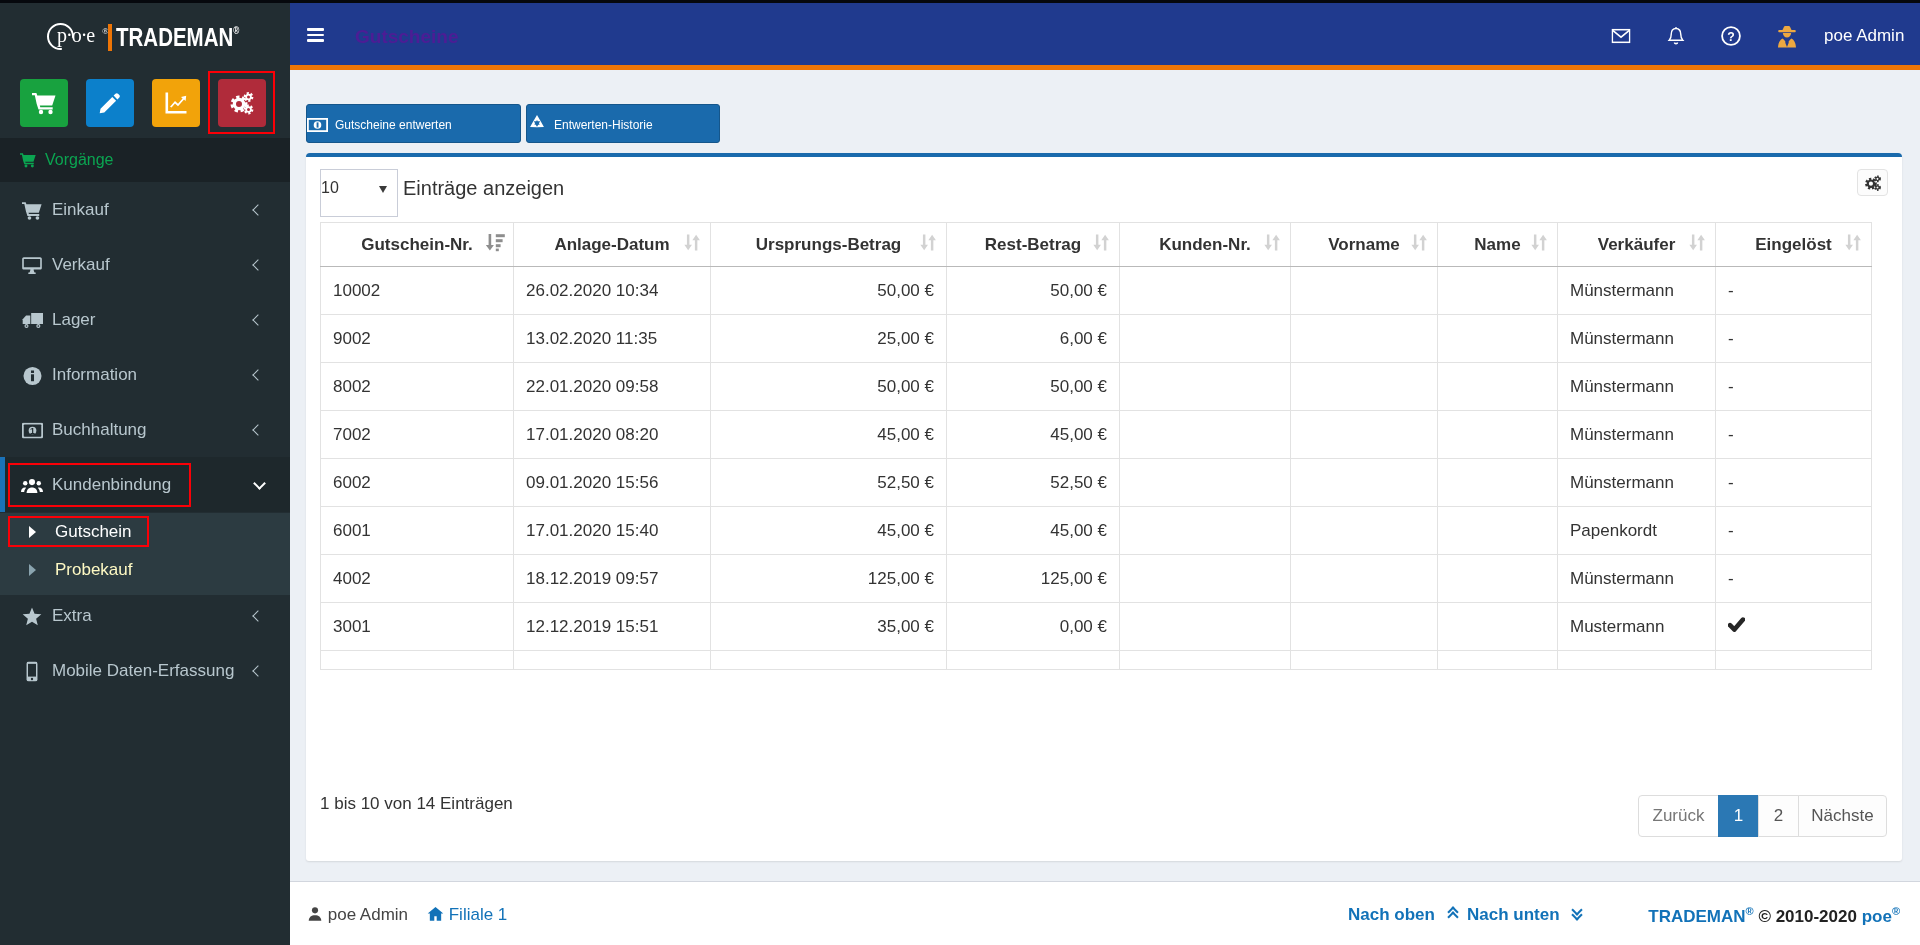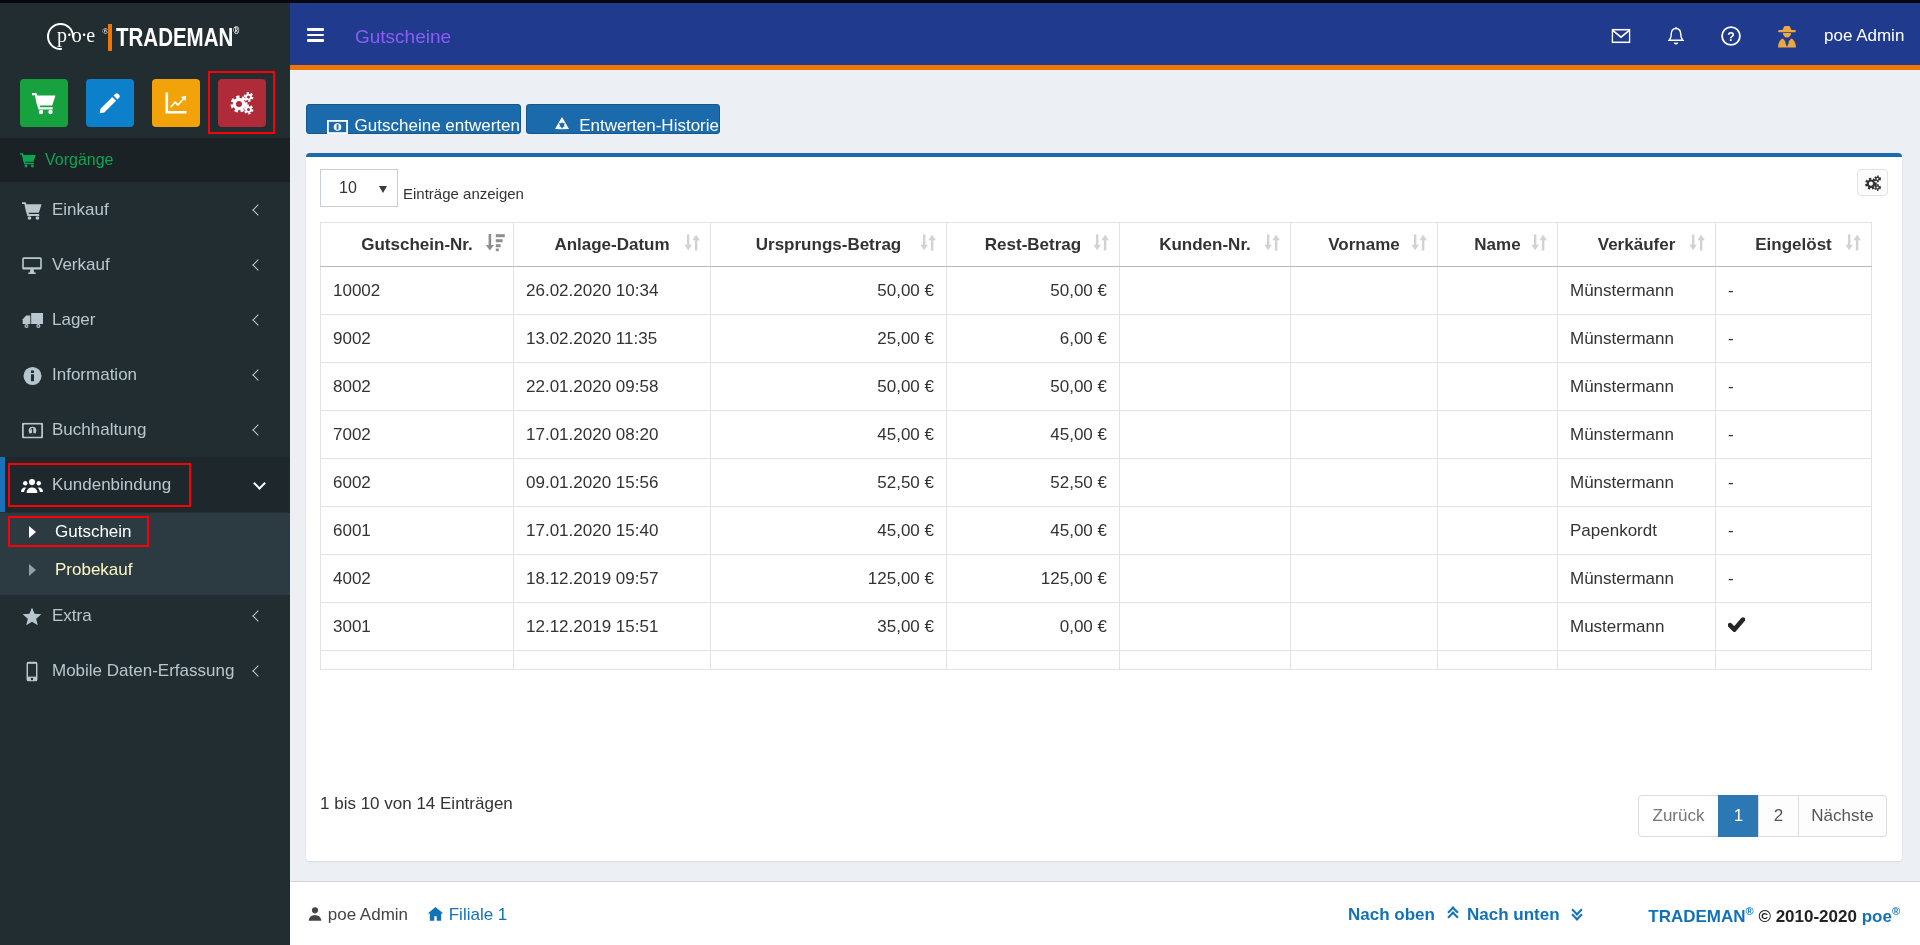--- a/index.html
+++ b/index.html
@@ -42,35 +42,35 @@
 .submenu .caret{position:absolute;left:29px;top:13px;width:0;height:0;border-left:7px solid #8aa4af;border-top:6px solid transparent;border-bottom:6px solid transparent}
 .submenu .sub.on .caret{border-left-color:#fff}
 .submenu .stxt{position:absolute;left:55px}
 .redbox2{position:absolute;left:8px;top:463px;width:183px;height:44px;border:2.5px solid #fb0007;z-index:5}
 .redbox3{position:absolute;left:8px;top:516px;width:141px;height:31px;border:2.5px solid #fb0007;z-index:5}
 
 .navbar{position:absolute;left:290px;top:3px;width:1630px;height:62px;background:#203a8e;z-index:10}
 .orangebar{position:absolute;left:290px;top:65px;width:1630px;height:5px;background:#ee7506;z-index:10}
 .hamb{position:absolute;left:307px;top:28px;width:17px;height:14px;z-index:11}
 .hamb div{height:2.5px;background:#fff;margin-bottom:3px;border-radius:1px}
-.nav-title{position:absolute;left:355px;top:26px;color:#8b5cf6;font-size:19px;font-weight:400;z-index:11}
+.nav-title{position:absolute;left:355px;top:26px;color:#4c1d95;font-size:19px;font-weight:700;z-index:11}
 .nav-ic{position:absolute;top:7px;height:58px;z-index:11;color:#fff}
 .nav-ic svg{position:absolute;top:50%;left:50%;transform:translate(-50%,-50%)}
 .nav-user{position:absolute;left:1824px;top:26px;color:#fff;font-size:17px;z-index:11}
 
 .content{position:absolute;left:290px;top:70px;width:1630px;height:811px;background:#ecf0f5}
-.btn-blue{position:absolute;top:34px;height:30px;background:#1a6aac;border:1px solid #15568b;border-radius:3px;color:#fff;font-size:17px;line-height:41px;text-align:right;white-space:nowrap}
+.btn-blue{position:absolute;top:34px;height:39px;background:#1a6aac;border:1px solid #15568b;border-radius:3px;color:#fff;font-size:12px;line-height:41px;text-align:left;white-space:nowrap}
 .btn-blue svg{vertical-align:-3px;margin-right:7px}
 .btn1{left:16px;width:215px}
 .btn2{left:236px;width:194px}
 
 .panel{position:absolute;left:16px;top:83px;width:1596px;height:708px;background:#fff;border-top:4px solid #1a6aac;border-radius:4px 4px 3px 3px;box-shadow:0 1px 2px rgba(0,0,0,.1)}
-.selbox{position:absolute;left:14px;top:12px;width:78px;height:38px;border:1px solid #c9cdd8;background:#fff;font-size:16px;color:#333;line-height:36px;padding-left:18px}
+.selbox{position:absolute;left:14px;top:12px;width:78px;height:48px;border:1px solid #c9cdd8;background:#fff;font-size:16px;color:#333;line-height:36px;}
 .selbox .arr{position:absolute;right:10px;top:16px;width:0;height:0;border-left:4.5px solid transparent;border-right:4.5px solid transparent;border-top:7px solid #3a3a3a}
-.sel-label{position:absolute;left:97px;top:28px;font-size:15px;color:#333}
+.sel-label{position:absolute;left:97px;top:20px;font-size:20px;color:#333}
 .gearbtn{position:absolute;right:14px;top:12px;width:31px;height:27px;border:1px solid #e3e3e3;border-radius:4px;background:#fcfcfc}
 .gearbtn svg{position:absolute;left:50%;top:50%;transform:translate(-50%,-50%)}
 
 table.dt{position:absolute;left:14px;top:65px;width:1551px;border-collapse:collapse;table-layout:fixed;font-size:17px;color:#333}
 table.dt th,table.dt td{border:1px solid #e2e2e2;padding:0 12px;overflow:hidden;white-space:nowrap}
 table.dt thead th{height:44px;font-weight:700;text-align:center;border-bottom:1px solid #b9b9b9;position:relative}
 table.dt tbody td{height:48px}
 table.dt tr.empty td{height:19px}
 td.r{text-align:right}
 th .sortic{position:absolute;right:8px;top:50%;transform:translateY(-50%)}

